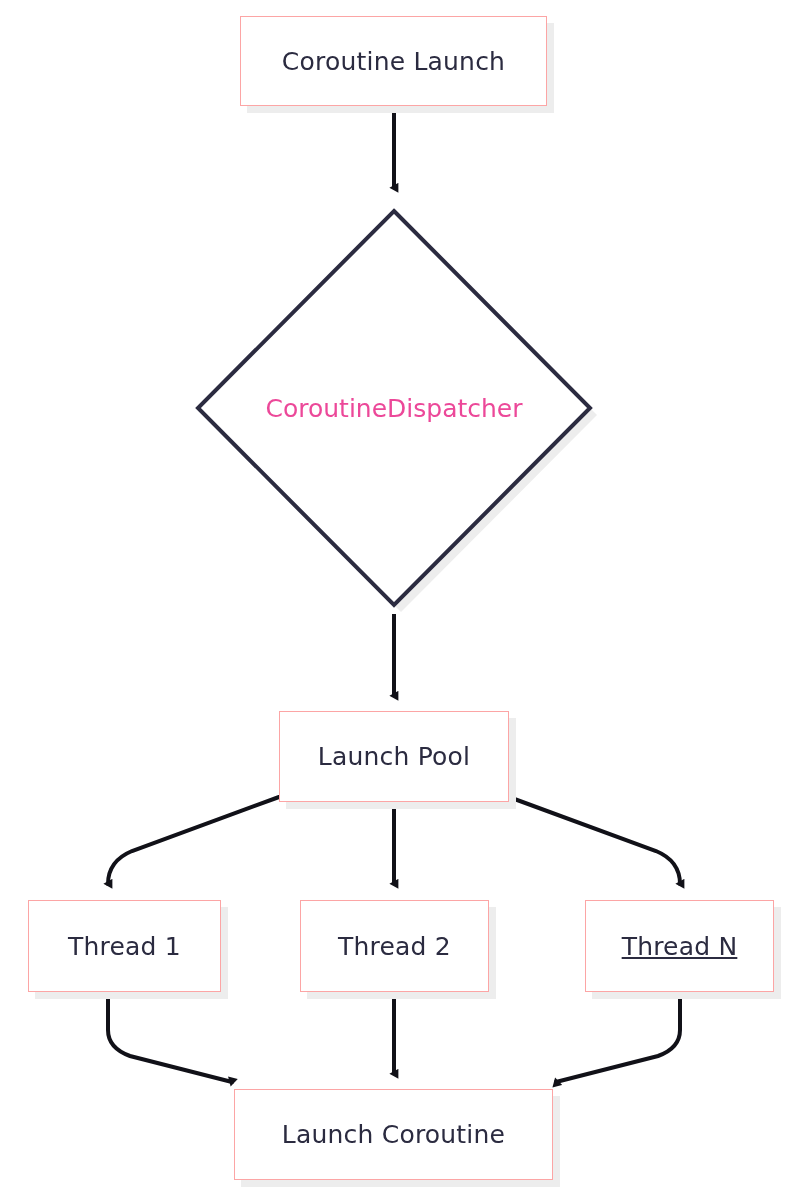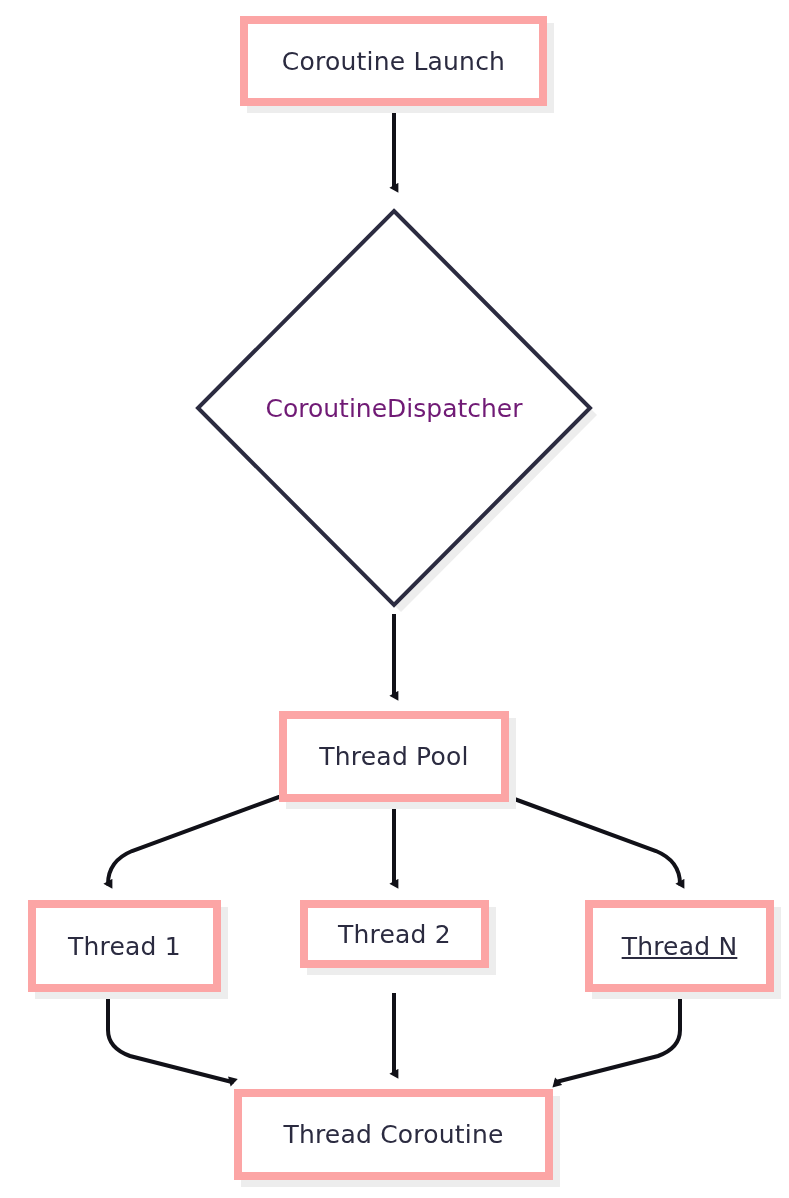--- a/index.html
+++ b/index.html
@@ -26,21 +26,21 @@
     height: 1198px;
     pointer-events: none;
   }
   .node {
     position: absolute;
     box-sizing: border-box;
     display: flex;
     align-items: center;
     justify-content: center;
     background: #ffffff;
-    border: 8px solid #fca5a5;
+    border: 1px solid #fca5a5;
     color: #2b2b40;
     font-size: 25px;
     letter-spacing: 0.2px;
     white-space: nowrap;
     box-shadow: 7px 7px 0 0 #ededed;
     z-index: 2;
   }
   .node-label {
     display: block;
     line-height: 1;
@@ -56,21 +56,21 @@
   .diamond .diamond-shape {
     position: absolute;
     left: 0;
     top: 0;
     width: 100%;
     height: 100%;
   }
   .diamond .diamond-label {
     position: relative;
     z-index: 1;
-    color: #701a75;
+    color: #ec4899;
     font-size: 25px;
     white-space: nowrap;
     line-height: 1;
   }
 </style>
 </head>
 <body>
 
 <div id="canvas">
 
@@ -120,32 +120,32 @@
 
   <div class="diamond" style="left:185px; top:200px; width:418px; height:416px;">
     <svg class="diamond-shape" viewBox="0 0 418 416" preserveAspectRatio="none">
       <polygon points="209,11 405,208 209,405 13,208" fill="#ededed" transform="translate(7,7)"></polygon>
       <polygon points="209,11 405,208 209,405 13,208" fill="#ffffff" stroke="#2b2b40" stroke-width="4"></polygon>
     </svg>
     <span class="diamond-label">CoroutineDispatcher</span>
   </div>
 
   <div class="node" style="left:279px; top:711px; width:230px; height:91px;">
-    <span class="node-label">Thread Pool</span>
+    <span class="node-label">Launch Pool</span>
   </div>
 
   <div class="node" style="left:12px; top:900px; width:193px; height:92px;margin-left:16px;">
     <span class="node-label">Thread 1</span>
   </div>
 
-  <div class="node" style="left:300px; top:900px; width:189px; height:68px;">
+  <div class="node" style="left:300px; top:900px; width:189px; height:92px;">
     <span class="node-label">Thread 2</span>
   </div>
 
   <div class="node" style="left:585px; top:900px; width:189px; height:92px;text-decoration:underline;">
     <span class="node-label">Thread N</span>
   </div>
 
   <div class="node" style="left:234px; top:1089px; width:319px; height:91px;">
-    <span class="node-label">Thread Coroutine</span>
+    <span class="node-label">Launch Coroutine</span>
   </div>
 
 </div>
 
 </body></html>

